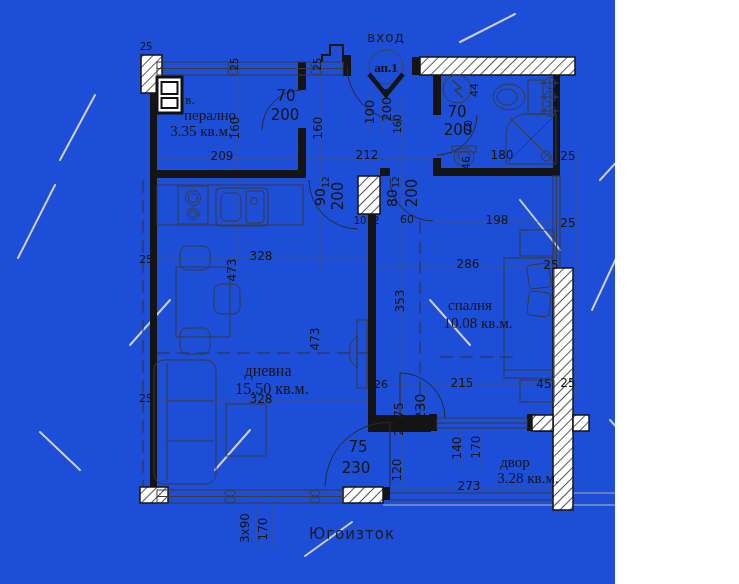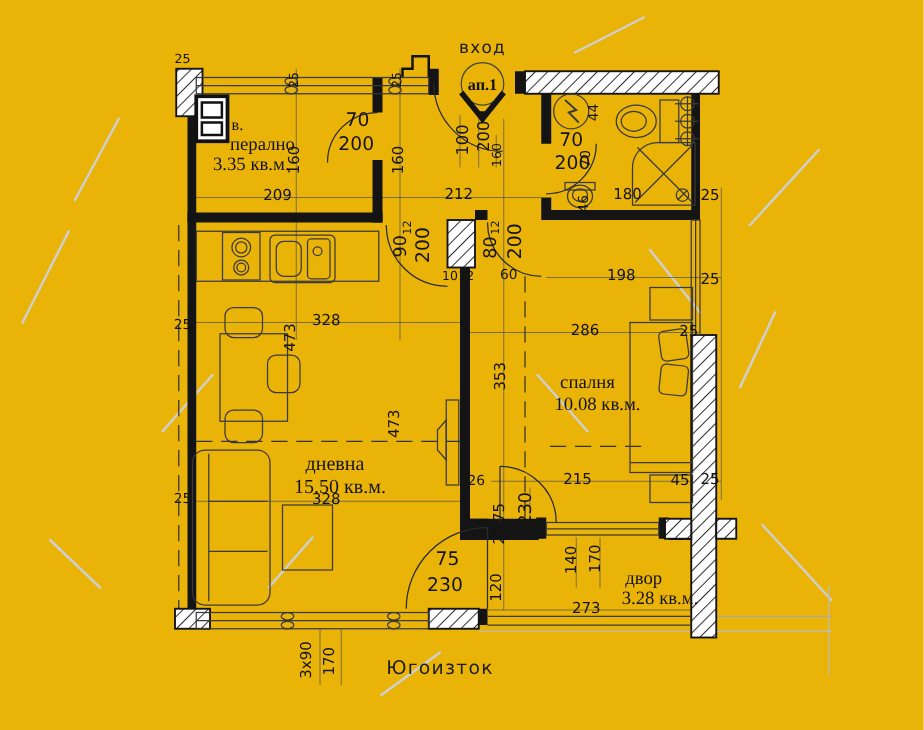--- a/index.html
+++ b/index.html
@@ -1,16 +1,16 @@
 <!DOCTYPE html>
 <html><head>
 <meta charset="utf-8">
 <style>
   html,body{margin:0;padding:0;background:#fff;}
-  #stage{position:relative;width:739px;height:584px;background:#eab308;overflow:hidden;
+  #stage{position:relative;width:615px;height:584px;background:#1d4ed8;overflow:hidden;
          font-family:"DejaVu Sans",sans-serif;}
   svg{position:absolute;left:0;top:0;}
   .dim{font-family:"DejaVu Sans",sans-serif;fill:#141414;text-anchor:middle;}
   .room{font-family:"Liberation Serif",serif;fill:#141414;text-anchor:middle;}
   .lbl-sans{font-family:"DejaVu Sans",sans-serif;fill:#1c1c1c;text-anchor:middle;}
   .lbl-serif-b{font-family:"Liberation Serif",serif;font-weight:bold;fill:#111;text-anchor:middle;}
   .thin{stroke:#3a3a3a;stroke-width:1;fill:none;}
   .ext{stroke:#555;stroke-width:0.6;fill:none;}
   .wall{fill:#141414;stroke:none;}
   .door{stroke:#2a2a2a;stroke-width:1;fill:none;}

